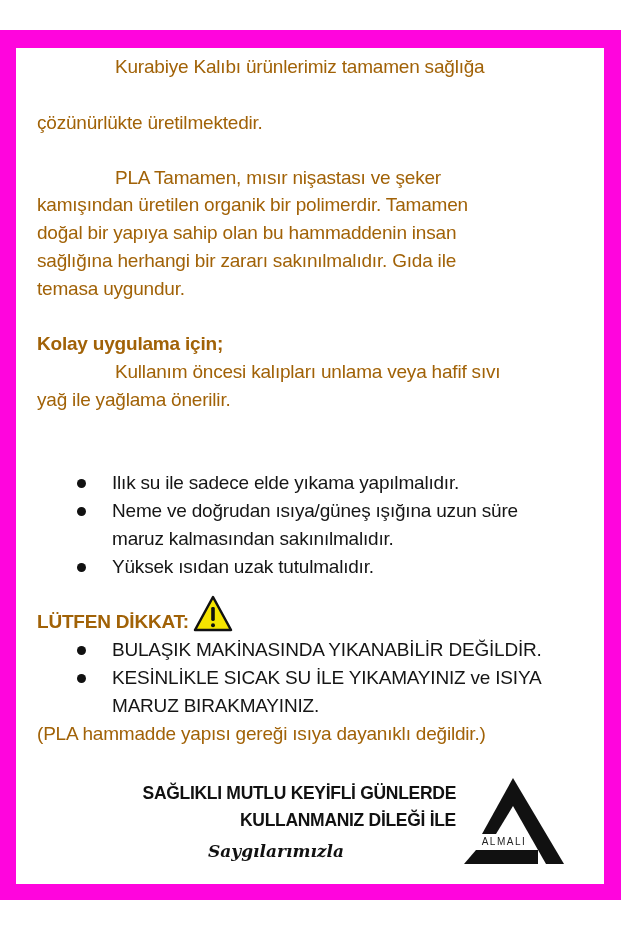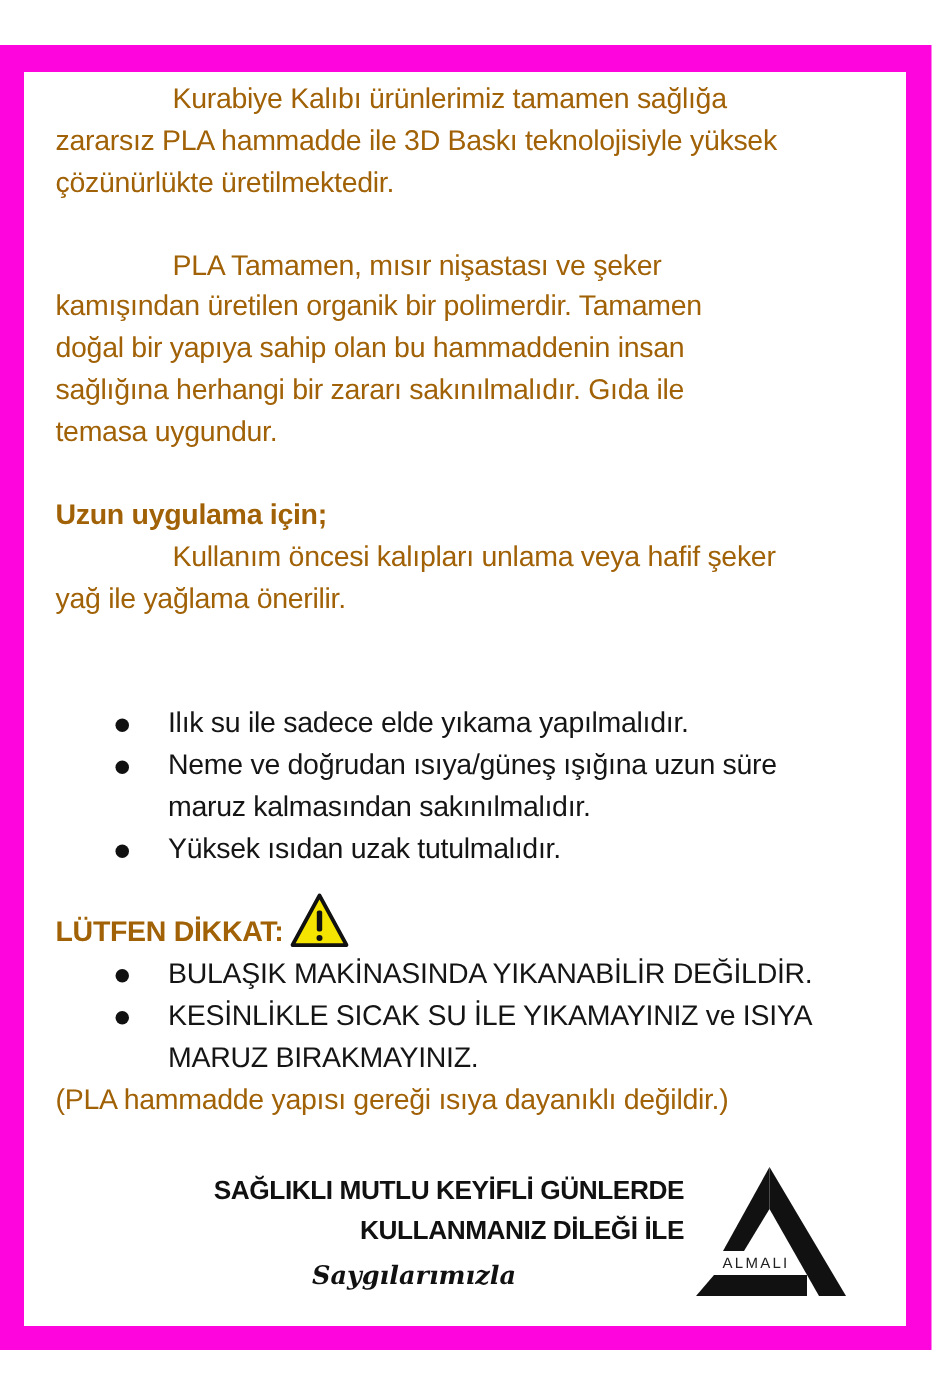--- a/index.html
+++ b/index.html
@@ -37,31 +37,30 @@
   }
   .logo { position: absolute; left: 446px; top: 728px; width: 104px; height: 92px; }
 </style>
 </head>
 <body>
 
 <div class="frame">
   <div class="inner">
 
     <div class="txt ind" style="top:5px">Kurabiye Kalıbı ürünlerimiz tamamen sağlığa</div>
-    <div class="txt" style="top:33px">zararsız PLA hammadde ile 3D Baskı teknolojisiyle yüksek</div>
     <div class="txt" style="top:61px">çözünürlükte üretilmektedir.</div>
 
     <div class="txt ind" style="top:116px">PLA Tamamen, mısır nişastası ve şeker</div>
     <div class="txt" style="top:143px">kamışından üretilen organik bir polimerdir. Tamamen</div>
     <div class="txt" style="top:171px">doğal bir yapıya sahip olan bu hammaddenin insan</div>
     <div class="txt" style="top:199px">sağlığına herhangi bir zararı sakınılmalıdır. Gıda ile</div>
     <div class="txt" style="top:227px">temasa uygundur.</div>
 
-    <div class="txt bold" style="top:282px">Uzun uygulama için;</div>
-    <div class="txt ind" style="top:310px">Kullanım öncesi kalıpları unlama veya hafif şeker</div>
+    <div class="txt bold" style="top:282px">Kolay uygulama için;</div>
+    <div class="txt ind" style="top:310px">Kullanım öncesi kalıpları unlama veya hafif sıvı</div>
     <div class="txt" style="top:338px">yağ ile yağlama önerilir.</div>
 
     <div class="bullet" style="top:431px"></div>
     <div class="li" style="top:421px">Ilık su ile sadece elde yıkama yapılmalıdır.</div>
     <div class="bullet" style="top:459px"></div>
     <div class="li" style="top:449px">Neme ve doğrudan ısıya/güneş ışığına uzun süre</div>
     <div class="li" style="top:477px">maruz kalmasından sakınılmalıdır.</div>
     <div class="bullet" style="top:515px"></div>
     <div class="li" style="top:505px">Yüksek ısıdan uzak tutulmalıdır.</div>
 

